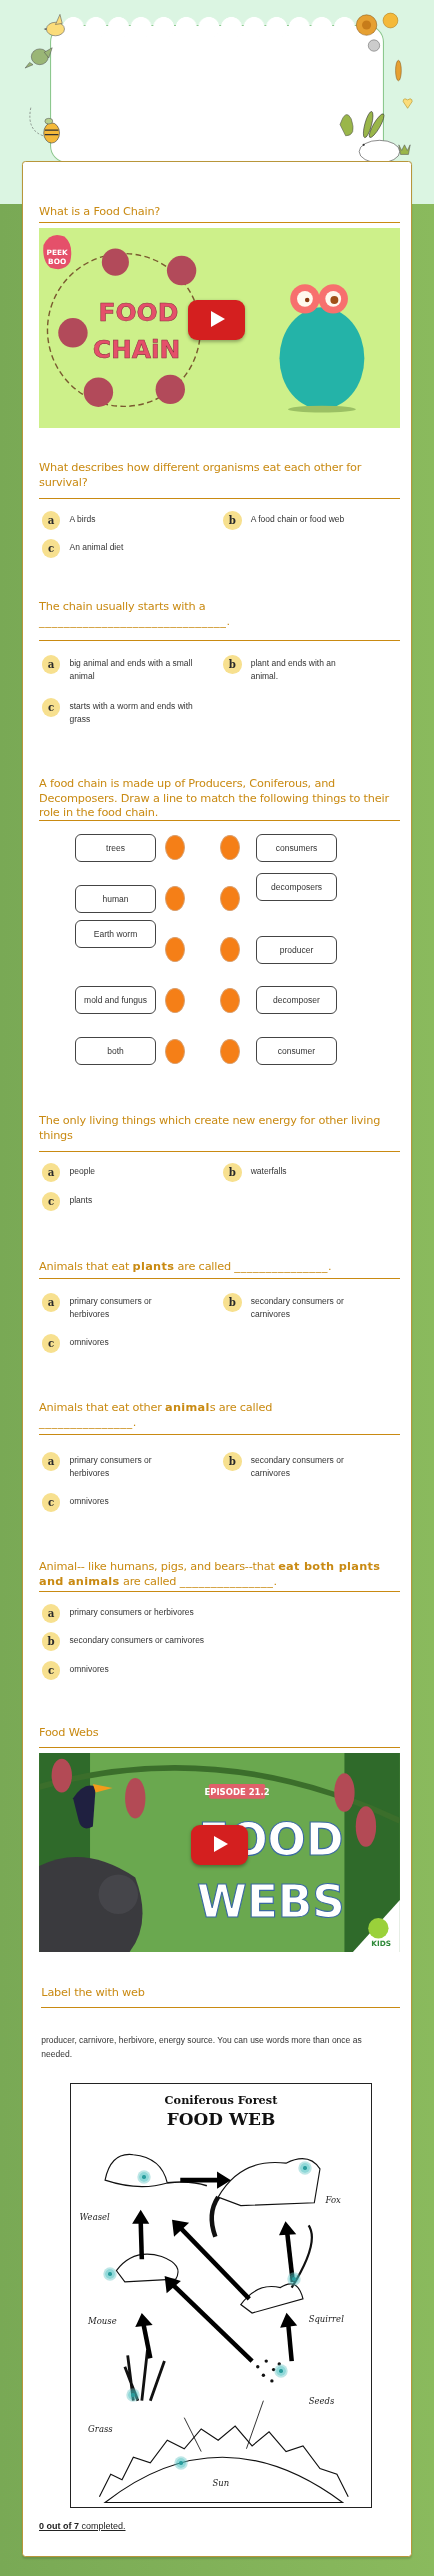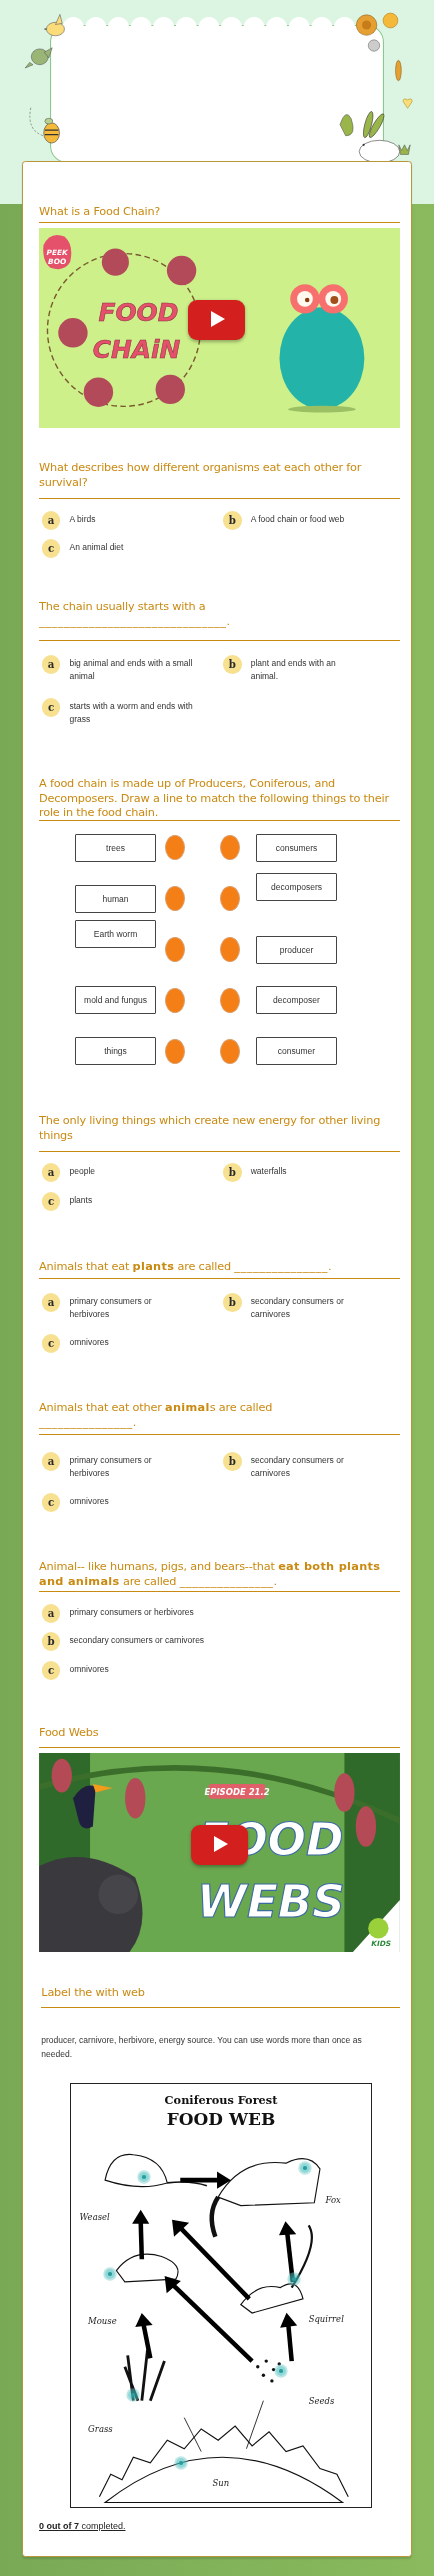--- a/index.html
+++ b/index.html
@@ -41,32 +41,32 @@
     width:18.7px; height:18.7px; border-radius:50%; background:#f7e08f;
     display:flex; align-items:center; justify-content:center;
     font-family:"DejaVu Serif", serif; font-weight:bold; font-size:10.2px; color:#2a2a2a;
     flex:0 0 18.7px;
   }
   .opt-text {
     margin-left:9px; font-size:8.5px; line-height:13.6px; color:#333;
     font-family:"Liberation Sans", sans-serif; padding-top:1.7px;
   }
   .video {
-    position:absolute; left:0; width:361px; overflow:hidden;font-style:italic;
+    position:absolute; left:0; width:361px; overflow:hidden;
   }
   .yt-btn {
     position:absolute; width:57px; height:40px; background:#d41f1f; border-radius:9px;
     box-shadow:0 1.1px 3.4px rgba(0,0,0,0.3);
   }
   .yt-btn::after {
     content:""; position:absolute; left:22.6px; top:11.3px;
     border-left:14.7px solid #fff; border-top:8.5px solid transparent; border-bottom:8.5px solid transparent;
   }
   .match-box {
-    position:absolute; width:79px; height:25.5px; border:0.6px solid #444; border-radius:1px;
+    position:absolute; width:79px; height:25.5px; border:0.6px solid #444; border-radius:6px;
     background:#fff; display:flex; align-items:center; justify-content:center;
     font-size:8.5px; color:#333;
   }
   .match-dot {
     position:absolute; width:17.6px; height:23px; border-radius:50%; background:#f57f17;
     border:0.6px solid #d9a070;
   }
   .instr { font-size:8.5px; line-height:13.6px; color:#333; }
   .hotspot {
     position:absolute; width:10.2px; height:10.2px; border-radius:50%;
@@ -204,21 +204,21 @@
   <div class="match-box" style="left:36px;top:143px">Earth worm</div>
   <div class="match-dot" style="left:126px;top:160px"></div>
   <div class="match-dot" style="left:181px;top:160px"></div>
   <div class="match-box" style="left:217px;top:159px">producer</div>
 
   <div class="match-box" style="left:36px;top:209px">mold and fungus</div>
   <div class="match-dot" style="left:126px;top:211px"></div>
   <div class="match-dot" style="left:181px;top:211px"></div>
   <div class="match-box" style="left:217px;top:209px">decomposer</div>
 
-  <div class="match-box" style="left:36px;top:260px">things</div>
+  <div class="match-box" style="left:36px;top:260px">both</div>
   <div class="match-dot" style="left:126px;top:262px"></div>
   <div class="match-dot" style="left:181px;top:262px"></div>
   <div class="match-box" style="left:217px;top:260px">consumer</div>
 </div>
 
 <div class="section" style="top:1114px">
   <div class="q-title">The only living things which create new energy for other living things</div>
   <div class="rule" style="top:37px"></div>
   <div class="opt" style="left:2.8px;top:49px">
     <div class="bubble">a</div>

